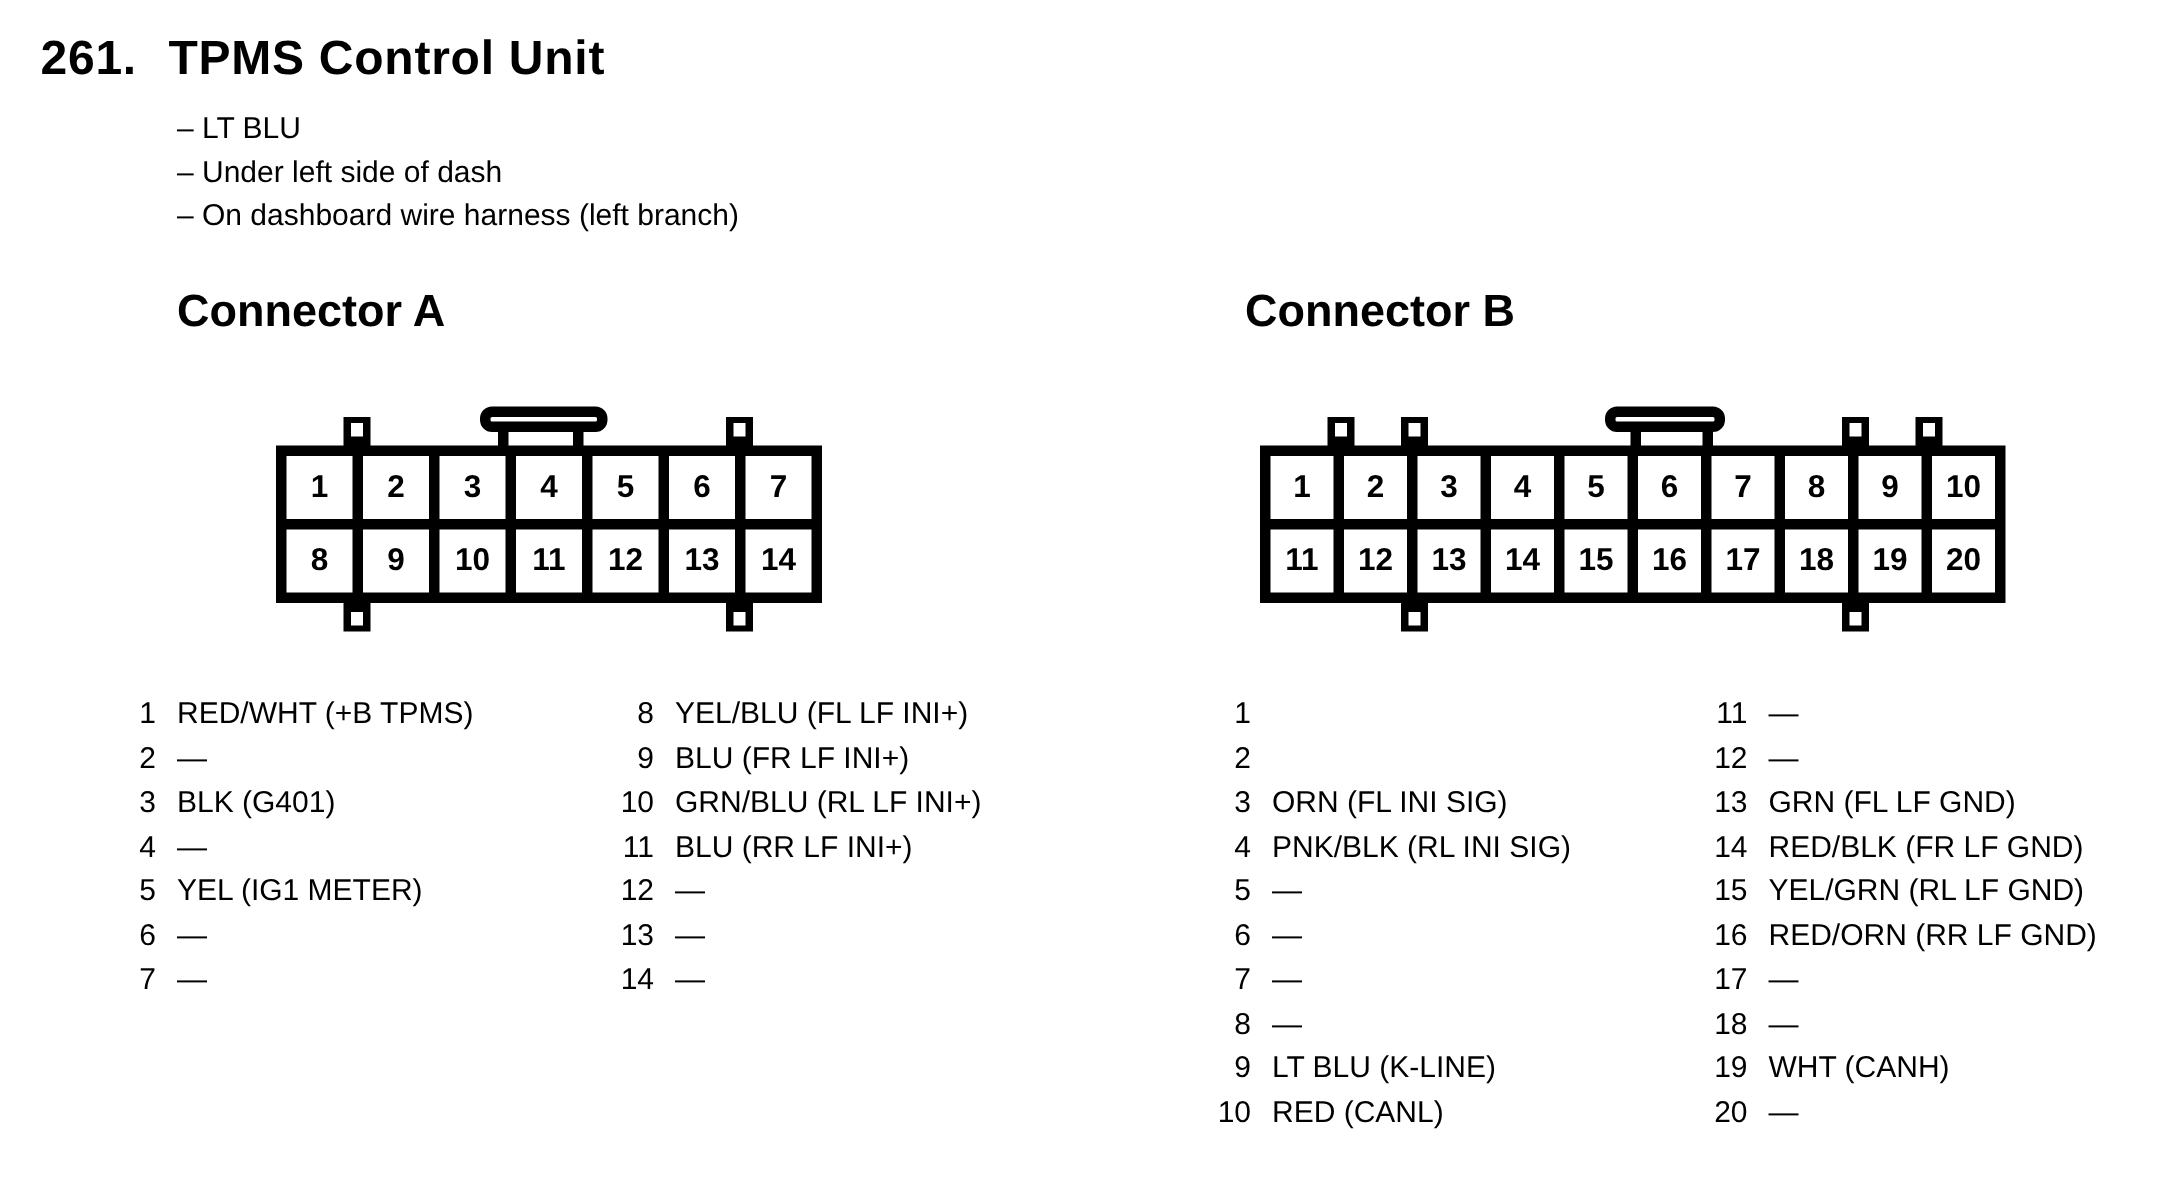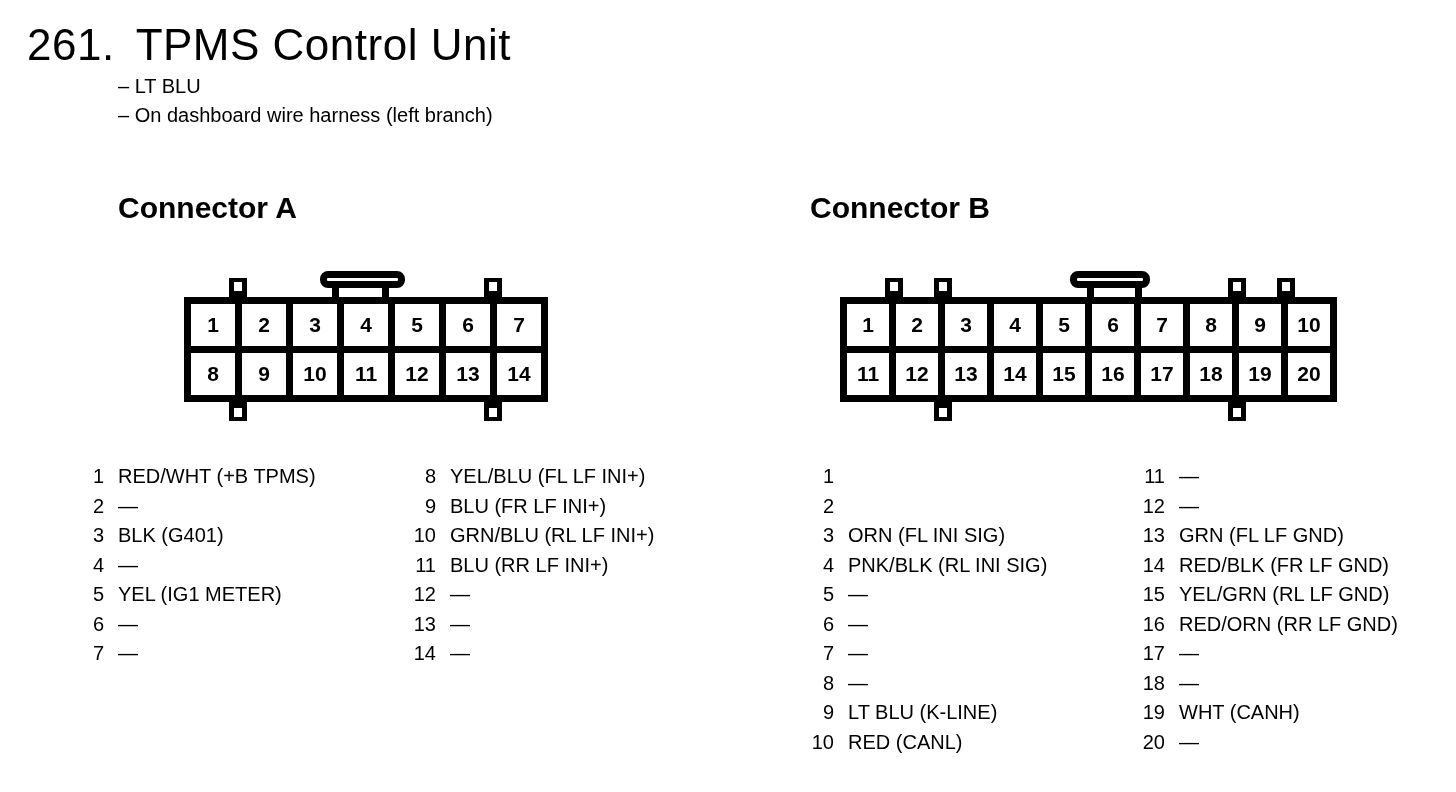--- a/index.html
+++ b/index.html
@@ -7,21 +7,21 @@
   body {
     width: 1456px; height: 792px;
     position: relative;
     font-family: "Liberation Sans", sans-serif;
     color: #000;
     overflow: hidden;
   }
   .abs { position: absolute; }
 
   
-  .page-title { font-size: 44px; font-weight: normal; white-space: nowrap; letter-spacing: 0.5px; }
+  .page-title { font-size: 32px; font-weight: bold; white-space: nowrap; letter-spacing: 0.5px; }
   .page-title .sec-name { margin-left: 21px; }
 
   
   .notes { font-size: 20px; }
   .note-line { height: 29px; display: flex; align-items: center; white-space: nowrap; }
 
   
   .section-title { font-size: 30px; font-weight: bold; white-space: nowrap; }
 
   
@@ -65,25 +65,26 @@
 </style>
 </head>
 <body>
 
 <div class="abs page-title" style="left:27px; top:20px;">
   <span class="sec-num">261.</span><span class="sec-name">TPMS Control Unit</span>
 </div>
 
 <div class="abs notes" style="left:118px; top:72px;">
   <div class="note-line">– LT BLU</div>
+    <div class="note-line">– Under left side of dash</div>
     <div class="note-line">– On dashboard wire harness (left branch)</div>
 </div>
 
 <div class="abs section-title" style="left:118px; top:191px;">Connector A</div>
-<div class="abs section-title" style="left:810px; top:191px;">Connector B</div>
+<div class="abs section-title" style="left:830px; top:191px;">Connector B</div>
 
 <div class="connector" style="left:184px; top:297px; width:364px; height:105px;">
   <div class="latch-bar" style="left:136px; width:85px;"></div>
   <div class="latch-leg" style="left:148px;"></div>
   <div class="latch-leg" style="left:198px;"></div>
   <div class="tab tab-top" style="left:45px;">
       <div class="hole"></div>
     </div>
   <div class="tab tab-top" style="left:300px;">
       <div class="hole"></div>

